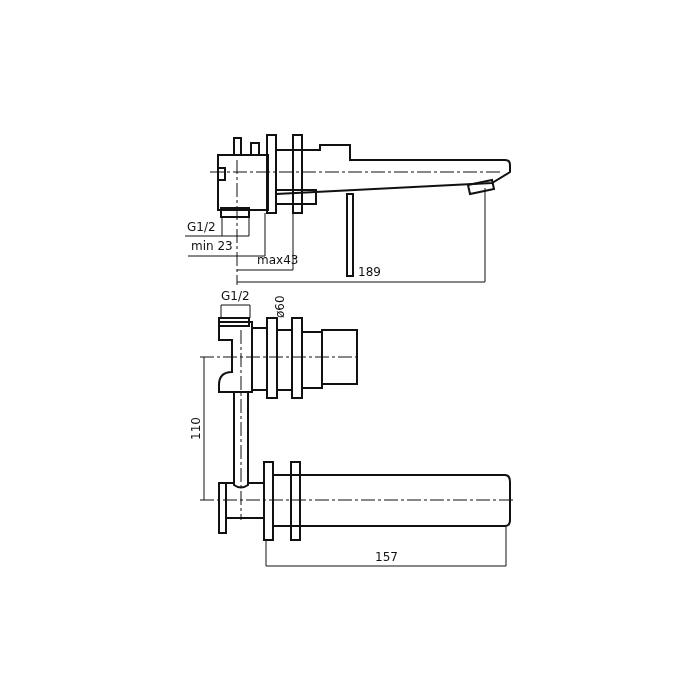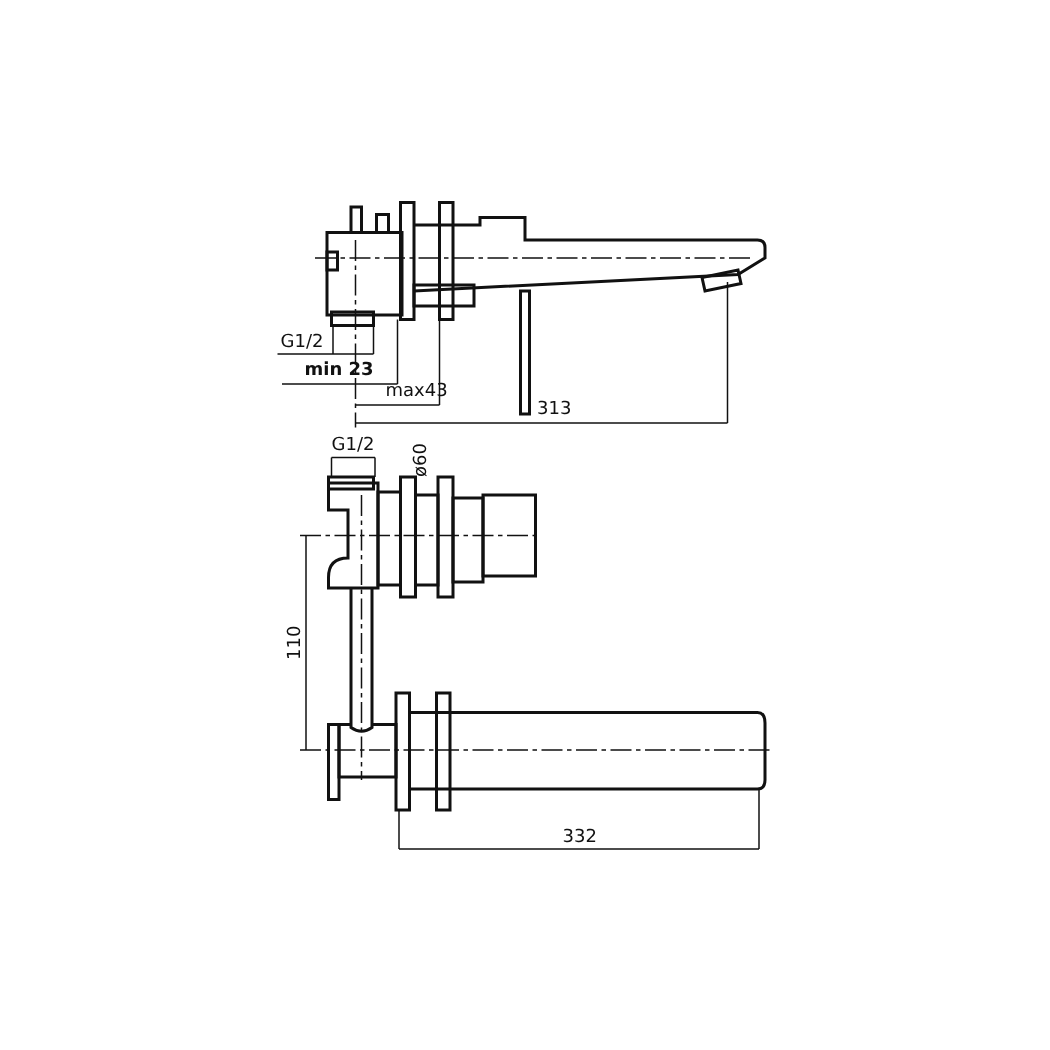--- a/index.html
+++ b/index.html
@@ -72,20 +72,20 @@
     <line x1="221" y1="305" x2="221" y2="318"></line>
     <line x1="250" y1="305" x2="250" y2="318"></line>
     <line x1="204" y1="357" x2="204" y2="500"></line>
     <line x1="266" y1="540" x2="266" y2="566"></line>
     <line x1="506" y1="526" x2="506" y2="566"></line>
     <line x1="266" y1="566" x2="506" y2="566"></line>
   </g>
 </svg>
 
 <div class="lbl" style="left:187px;top:221px;">G1/2</div>
-<div class="lbl" style="left:203px;top:240px;font-weight:bold;">min 23</div>
+<div class="lbl" style="left:191px;top:240px;">min 23</div>
 <div class="lbl" style="left:257px;top:254px;">max43</div>
-<div class="lbl" style="left:358px;top:266px;">313</div>
+<div class="lbl" style="left:358px;top:266px;">189</div>
 
 <div class="lbl" style="left:221px;top:290px;">G1/2</div>
 <div class="lbl rot" style="left:274px;top:318px;transform:rotate(-90deg);">ø60</div>
 <div class="lbl rot" style="left:190px;top:440px;transform:rotate(-90deg);">110</div>
-<div class="lbl" style="left:375px;top:551px;">332</div>
+<div class="lbl" style="left:375px;top:551px;">157</div>
 
 </body></html>

